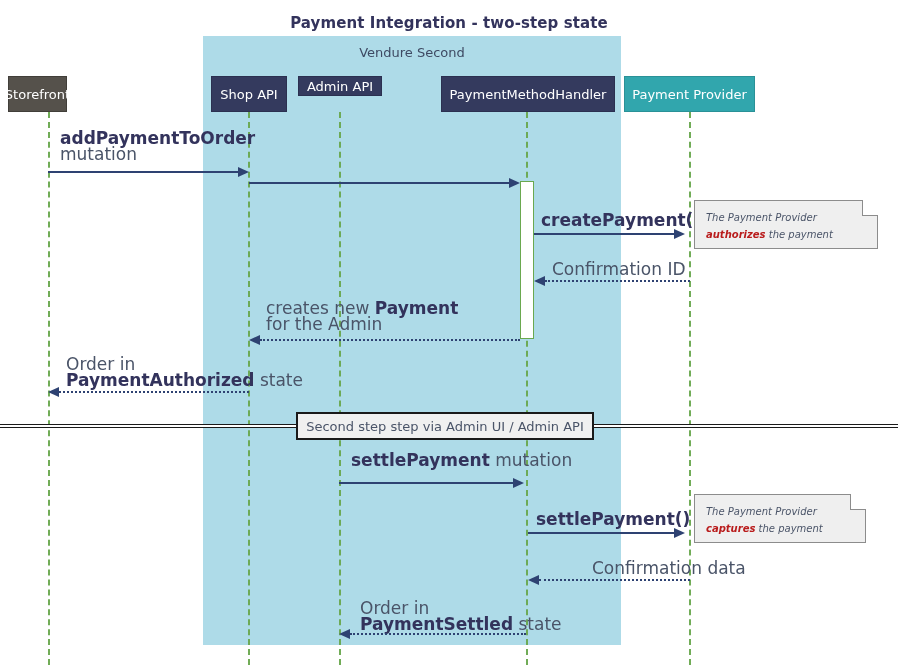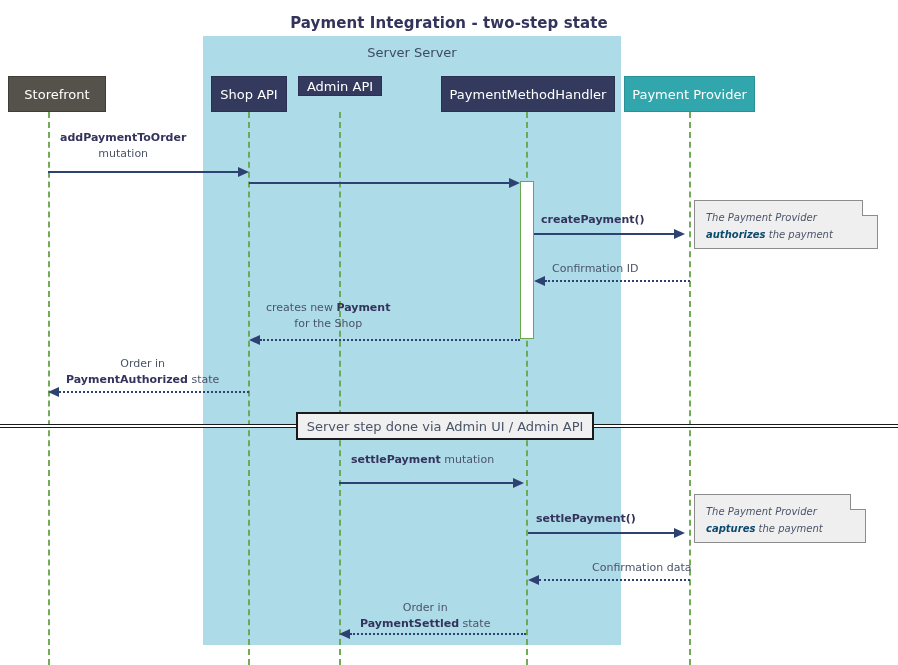--- a/index.html
+++ b/index.html
@@ -92,44 +92,43 @@
   }
   
   .arrowhead.left-open {
     border-top: 5px solid transparent;
     border-bottom: 5px solid transparent;
     border-right: 11px solid #2e4272;
   }
   
   .msg-label {
     position: absolute;
-    font-size: 11px;
+    font-size: 17px;
     color: #4a5468;
     line-height: 16px;
     white-space: nowrap;
-    text-align: center;
   }
   .msg-label b {
     color: #33335c;
     font-weight: bold;
   }
   .msg-label .plain { color: #4a5468; font-weight: normal; }
   
   .note {
     position: absolute;
     box-sizing: border-box;
     background: #efefef;
     border: 1px solid #8c8c8c;
     font-size: 10px;
     color: #4a5468;
     line-height: 17px;
     padding: 8px 11px 8px 11px;
     font-style: italic;
   }
-  .note b { color: #0c4a6e; font-weight: bold; }
+  .note b { color: #b91c1c; font-weight: bold; }
   .note .fold {
     position: absolute;
     top: -1px;
     right: -1px;
     width: 15px;
     height: 15px;
     background: #ffffff;
     border-left: 1px solid #8c8c8c;
     border-bottom: 1px solid #8c8c8c;
   }
@@ -164,30 +163,30 @@
   }
 </style>
 </head>
 <body>
 
 <div id="diagram">
 
   <div class="diagram-title">Payment Integration - two-step state</div>
 
   <div class="group-box" style="left:203px; top:36px; width:418px; height:609px;">
-    <div class="group-label">Server Server</div>
+    <div class="group-label">Vendure Second</div>
   </div>
 
   <div class="lifeline" style="left:48px;  top:112px; height:553px;"></div>
   <div class="lifeline" style="left:248px; top:112px; height:553px;"></div>
   <div class="lifeline" style="left:339px; top:112px; height:553px;"></div>
   <div class="lifeline" style="left:526px; top:112px; height:553px;"></div>
   <div class="lifeline" style="left:689px; top:112px; height:553px;"></div>
 
-  <div class="participant gray" style="left:8px; top:76px; width:98px; height:36px;">
+  <div class="participant gray" style="left:8px; top:76px; width:59px; height:36px;">
     <span>Storefront</span>
   </div>
 
   <div class="participant dark" style="left:211px; top:76px; width:76px; height:36px;">
     <span>Shop API</span>
   </div>
 
   <div class="participant dark" style="left:298px; top:76px; width:84px; height:20px;">
     <span>Admin API</span>
   </div>
@@ -226,35 +225,35 @@
   </div>
 
   <div class="msg-label" style="left:552px; top:261px;">
     <span class="plain">Confirmation ID</span>
   </div>
   <div class="msg-line dotted" style="left:545px; top:280px; width:145px;"></div>
   <div class="arrowhead left-open" style="left:534px; top:276px;"></div>
 
   <div class="msg-label" style="left:266px; top:300px;">
     <span class="plain">creates new </span><b>Payment</b><br>
-    <span class="plain">for the Shop</span>
+    <span class="plain">for the Admin</span>
   </div>
   <div class="msg-line dotted" style="left:260px; top:339px; width:260px;"></div>
   <div class="arrowhead left-open" style="left:249px; top:335px;"></div>
 
   <div class="msg-label" style="left:66px; top:356px;">
     <span class="plain">Order in</span><br>
     <b>PaymentAuthorized</b><span class="plain"> state</span>
   </div>
   <div class="msg-line dotted" style="left:59px; top:391px; width:190px;"></div>
   <div class="arrowhead left-open" style="left:48px; top:387px;"></div>
 
   <div class="divider-rule" style="left:0px; top:424px; width:898px;"></div>
   <div class="divider-box" style="left:296px; top:412px; width:298px; height:28px;">
-    <span>Server step done via Admin UI / Admin API</span>
+    <span>Second step step via Admin UI / Admin API</span>
   </div>
 
   <div class="msg-label" style="left:351px; top:452px;">
     <b>settlePayment</b><span class="plain"> mutation</span>
   </div>
   <div class="msg-line" style="left:339px; top:482px; width:176px;"></div>
   <div class="arrowhead right" style="left:513px; top:478px;"></div>
 
   <div class="msg-label" style="left:536px; top:511px;">
     <b>settlePayment()</b>

